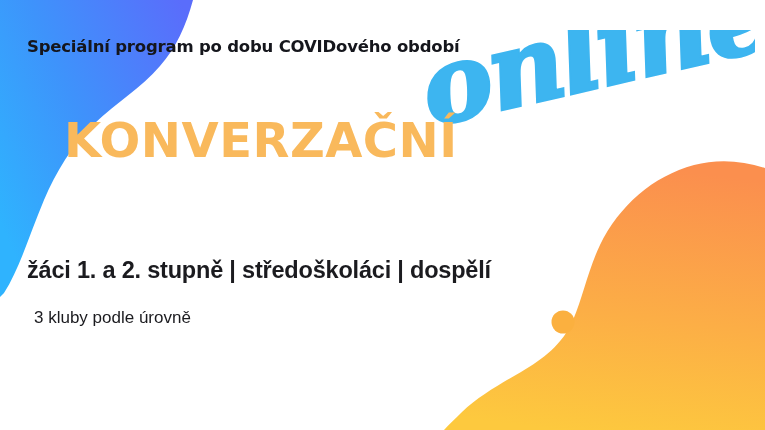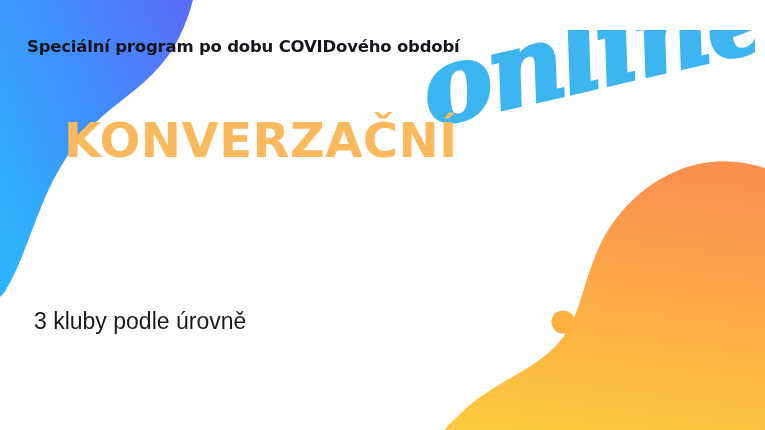--- a/index.html
+++ b/index.html
@@ -79,21 +79,21 @@
     letter-spacing: -0.2px;
     color: #1b1b1f;
     white-space: nowrap;
   }
   #sub2 {
     position: absolute;
     left: 34px;
     top: 308px;
     font-family: "Liberation Sans", sans-serif;
     font-weight: 400;
-    font-size: 23px;
+    font-size: 17px;
     letter-spacing: 0px;
     color: #1b1b1f;
     white-space: nowrap;
   }
 </style>
 </head>
 <body>
 
 <div id="poster">
 
@@ -136,17 +136,18 @@
     <div id="script-word">
       <svg viewBox="0 0 330 130" xmlns="http://www.w3.org/2000/svg">
         <text x="6" y="96" transform="rotate(-13 6 96)" fill="#3DB5F0" font-family="DejaVu Serif, serif" font-size="104" font-style="italic" font-weight="700" letter-spacing="-2" stroke="#3DB5F0" stroke-width="3.5" paint-order="stroke">online</text>
       </svg>
     </div>
 
     <div id="title-block">
       <div class="title-line">KONVERZAČNÍ</div>
     </div>
 
+    <div id="sub1">žáci 1. a 2. stupně | středoškoláci | dospělí</div>
 
     <div id="sub2">3 kluby podle úrovně</div>
 
   </div>
 </div>
 
 </body></html>

